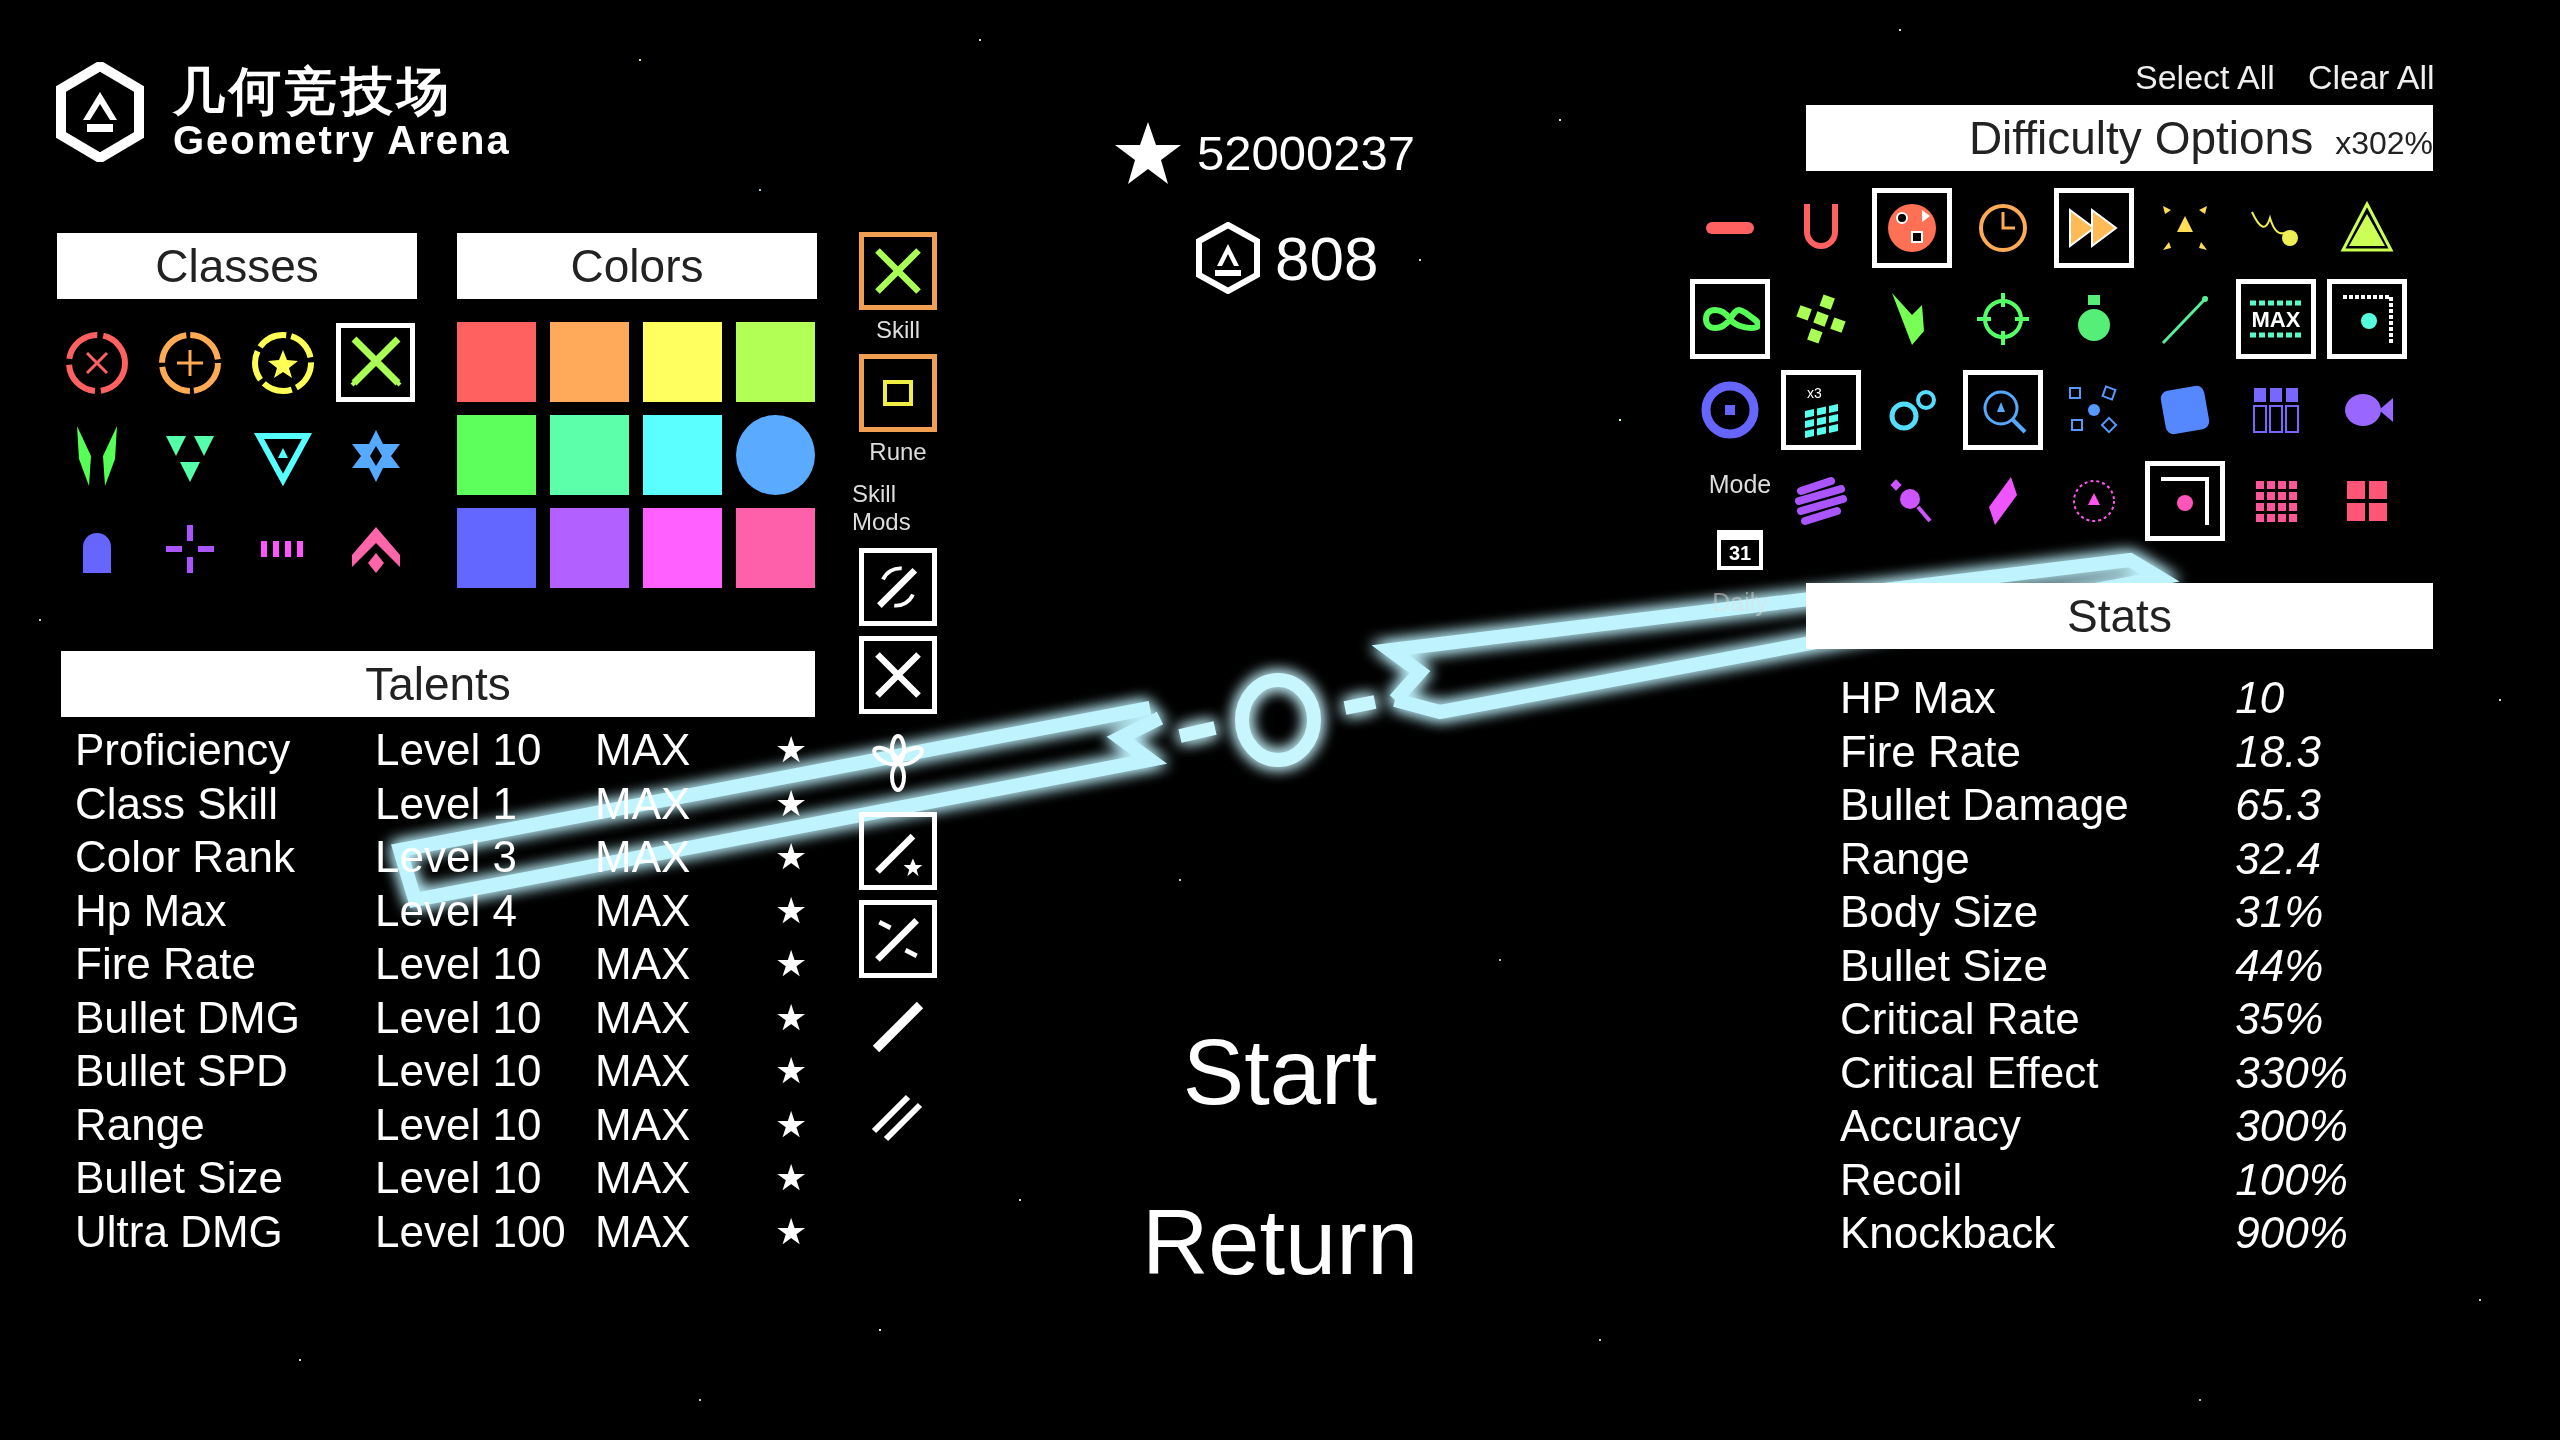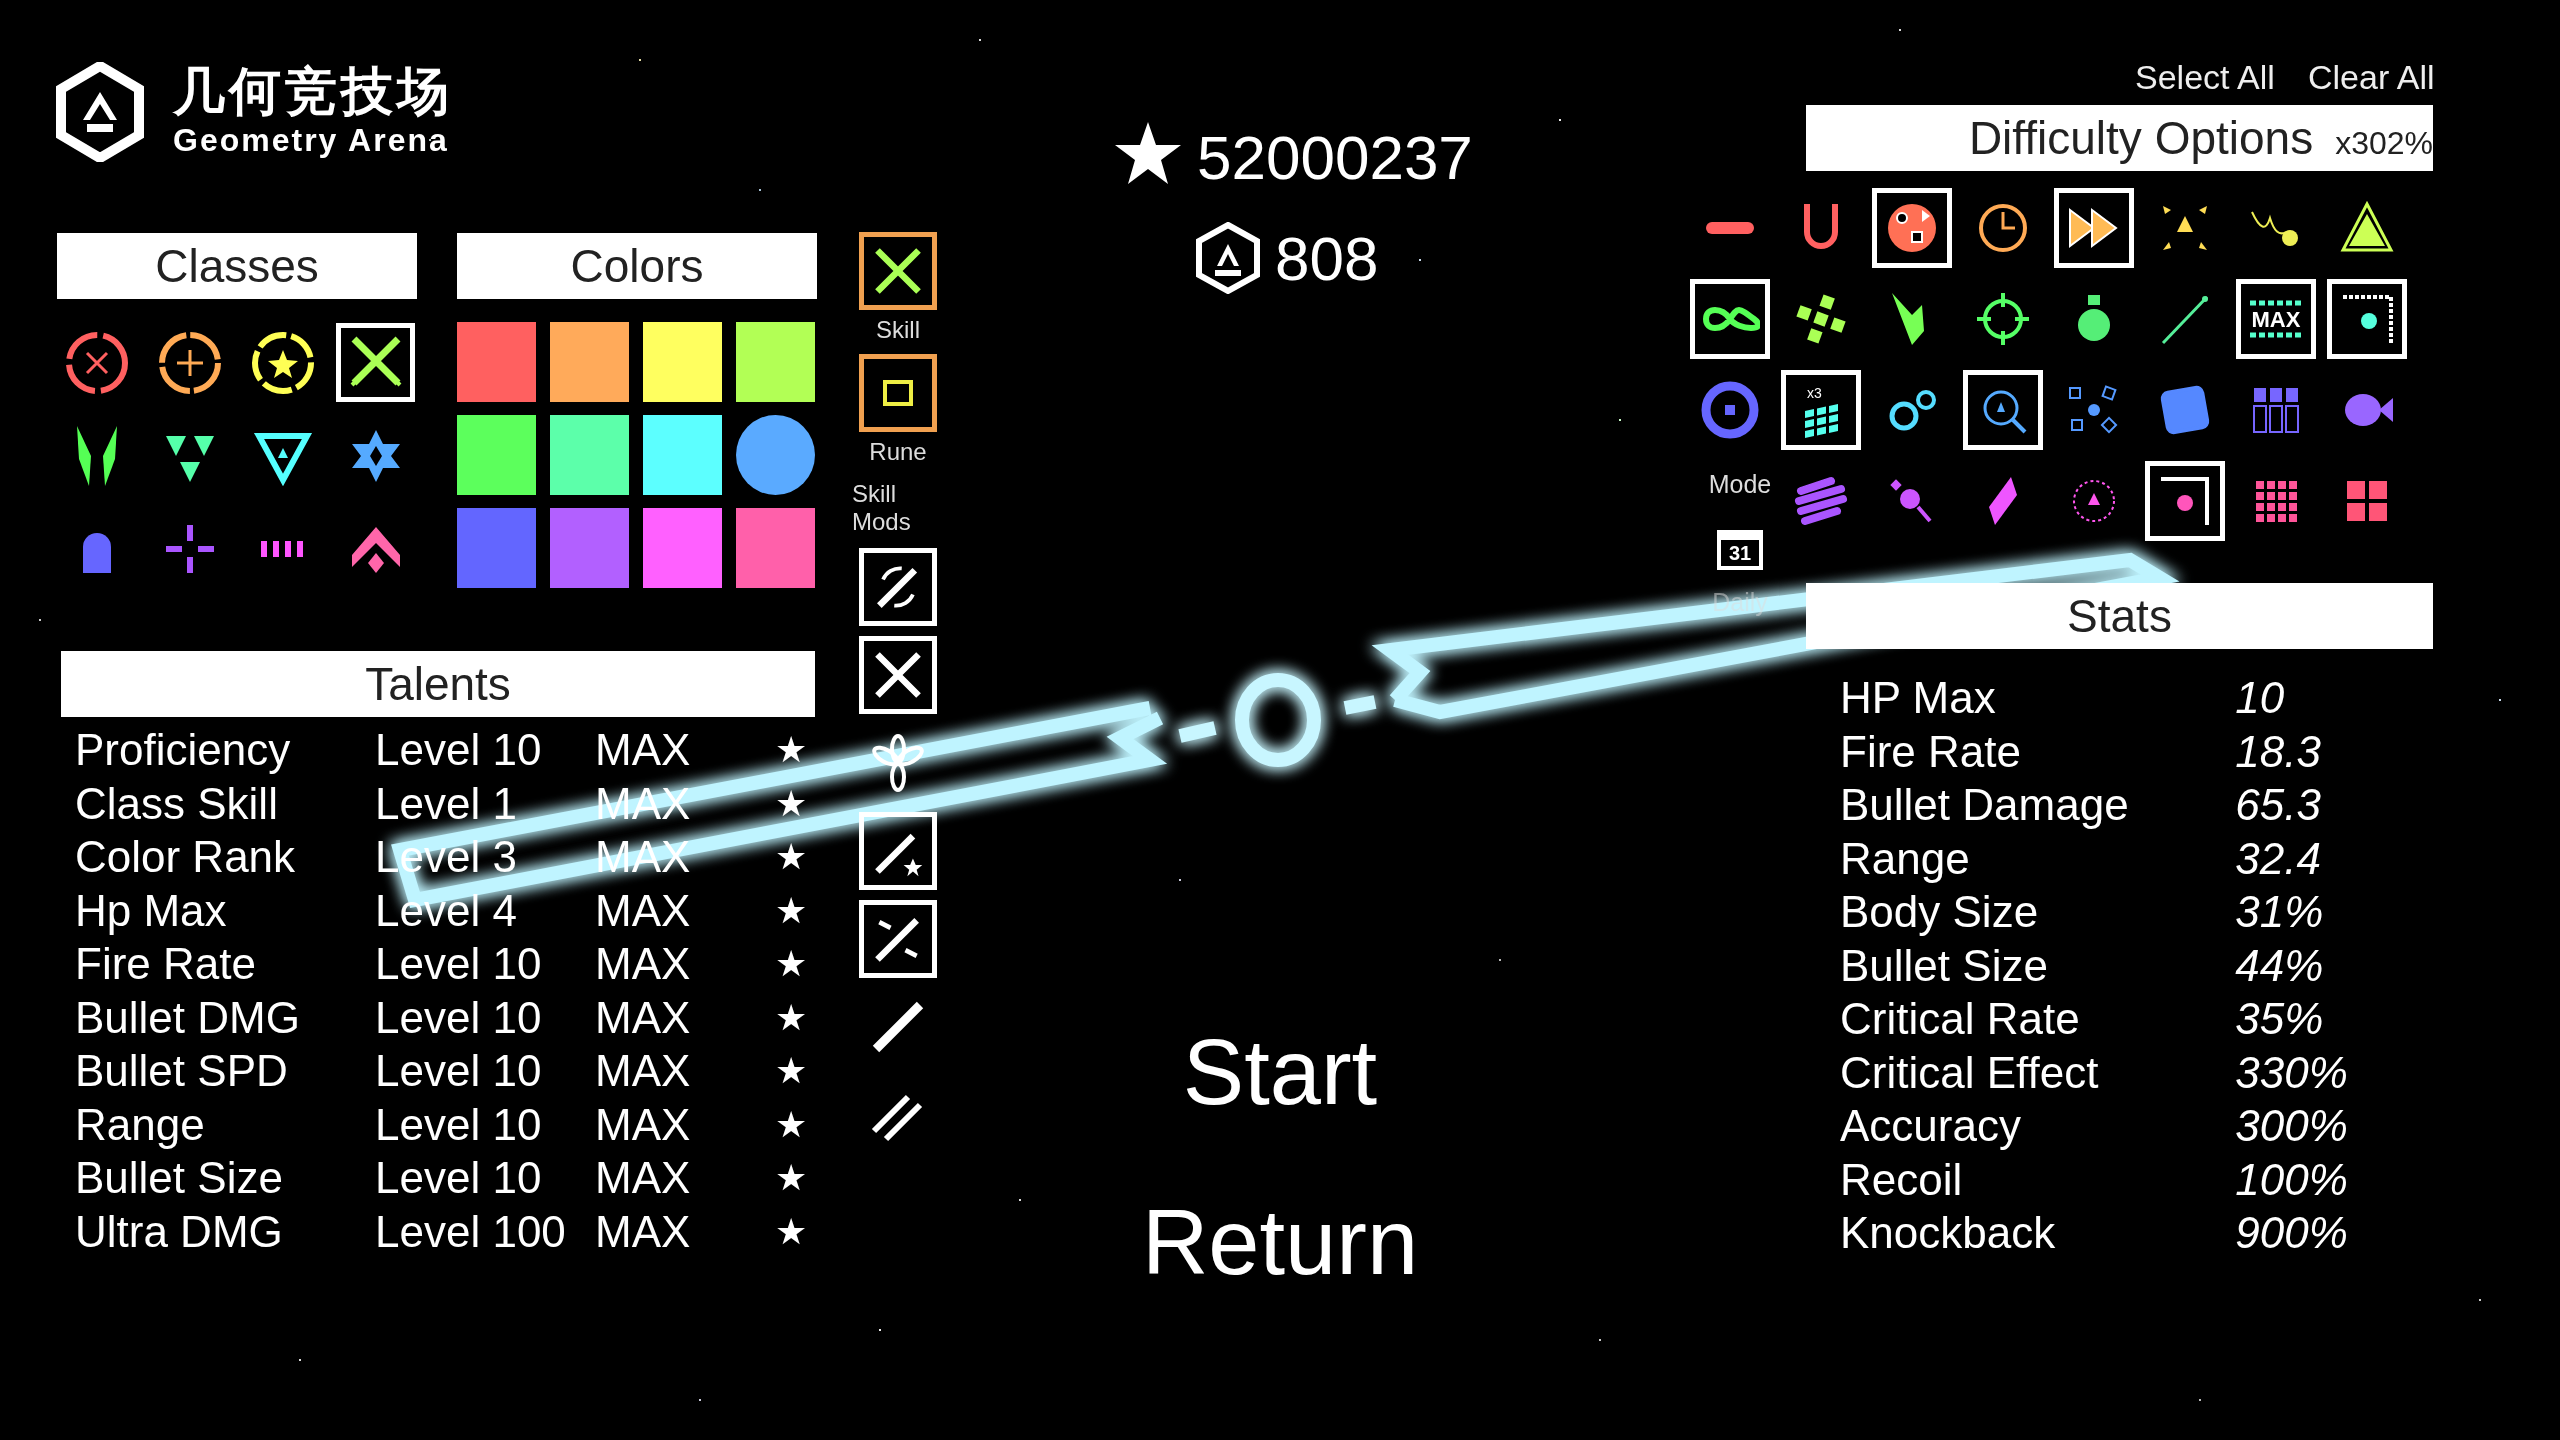--- a/index.html
+++ b/index.html
@@ -25,42 +25,42 @@
       radial-gradient(2px 2px at 2500px 700px,#cde 50%,transparent 51%),
       radial-gradient(2px 2px at 40px 620px,#ccc 50%,transparent 51%),
       radial-gradient(2px 2px at 880px 1330px,#eee 50%,transparent 51%),
       radial-gradient(2px 2px at 1900px 30px,#ddd 50%,transparent 51%),
       radial-gradient(2px 2px at 2200px 1400px,#bbb 50%,transparent 51%);}
   .abs{position:absolute;z-index:2;}
   .beam{position:absolute;inset:0;z-index:1;pointer-events:none;}
   
   .logo{left:55px;top:62px;display:flex;align-items:center;gap:28px;}
   .logo .cn{font-size:52px;font-weight:bold;letter-spacing:4px;line-height:56px;}
-  .logo .en{font-size:32px;font-weight:bold;letter-spacing:2px;line-height:42px;}
+  .logo .en{font-size:40px;font-weight:bold;letter-spacing:2px;line-height:42px;}
   
   .hdr{background:#fff;color:#222;font-size:46px;text-align:center;line-height:66px;height:66px;}
   .grid4{display:grid;grid-template-columns:repeat(4,79px);column-gap:14px;row-gap:14px;}
   .cell{width:79px;height:79px;display:flex;align-items:center;justify-content:center;box-sizing:border-box;}
   .sel{border:5px solid #fff;}
   .sw{width:79px;height:80px;}
   
   .skill-col{left:852px;top:232px;width:92px;display:flex;flex-direction:column;align-items:center;}
   .skbox{width:78px;height:78px;box-sizing:border-box;border:5px solid #f0a050;display:flex;align-items:center;justify-content:center;}
   .wbox{width:78px;height:78px;box-sizing:border-box;border:5px solid #fff;display:flex;align-items:center;justify-content:center;margin-bottom:10px;}
   .nobox{width:78px;height:78px;display:flex;align-items:center;justify-content:center;margin-bottom:10px;}
   .sklabel{font-size:24px;color:#ddd;margin:6px 0 10px;}
   
   .talents{left:61px;top:651px;width:754px;}
   .trow{display:flex;font-size:44px;height:53.5px;line-height:53.5px;}
   .tname{width:300px;padding-left:14px;}
   .tlvl{width:220px;}
   .tmax{width:180px;}
   .tstar{width:40px;font-size:36px;}
   
-  .score{left:1115px;top:122px;display:flex;gap:16px;font-size:62px;}
+  .score{left:1115px;top:122px;display:flex;align-items:center;gap:16px;font-size:49px;}
   .coins{left:1195px;top:222px;display:flex;align-items:center;gap:14px;font-size:62px;}
   .startbtn{left:1080px;top:1020px;width:400px;text-align:center;font-size:92px;}
   .returnbtn{left:1080px;top:1190px;width:400px;text-align:center;font-size:92px;}
   
   .selall{left:2135px;top:58px;font-size:34px;color:#eee;}
   .clrall{left:2308px;top:58px;font-size:34px;color:#eee;}
   .diffhdr{left:1806px;top:105px;width:627px;text-align:right;box-sizing:border-box;}
   .diffhdr .mult{font-size:32px;margin-left:22px;}
   .dgrid{left:1690px;top:188px;display:grid;grid-template-columns:repeat(8,80px);column-gap:11px;row-gap:11px;}
   .dcell{width:80px;height:80px;display:flex;align-items:center;justify-content:center;box-sizing:border-box;}

